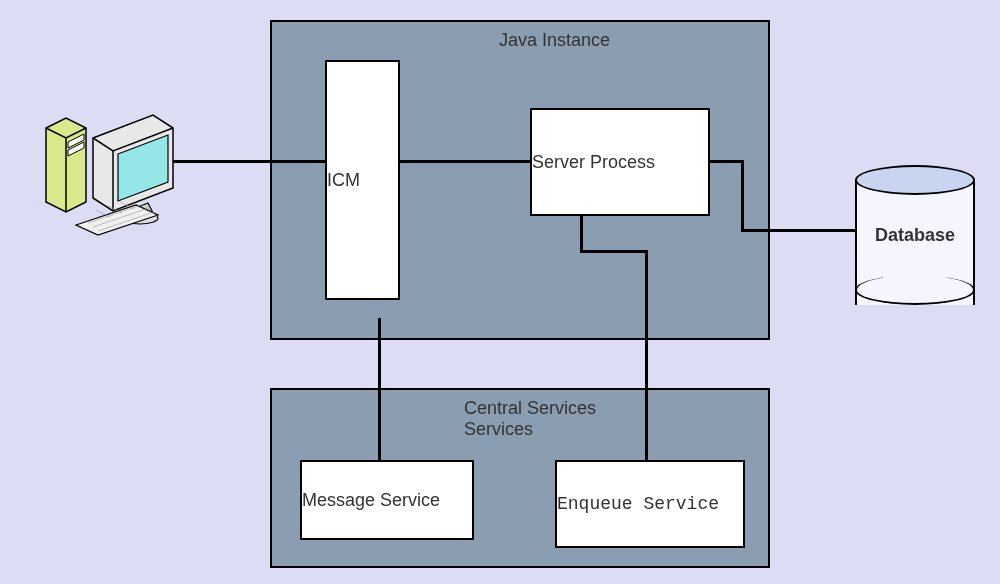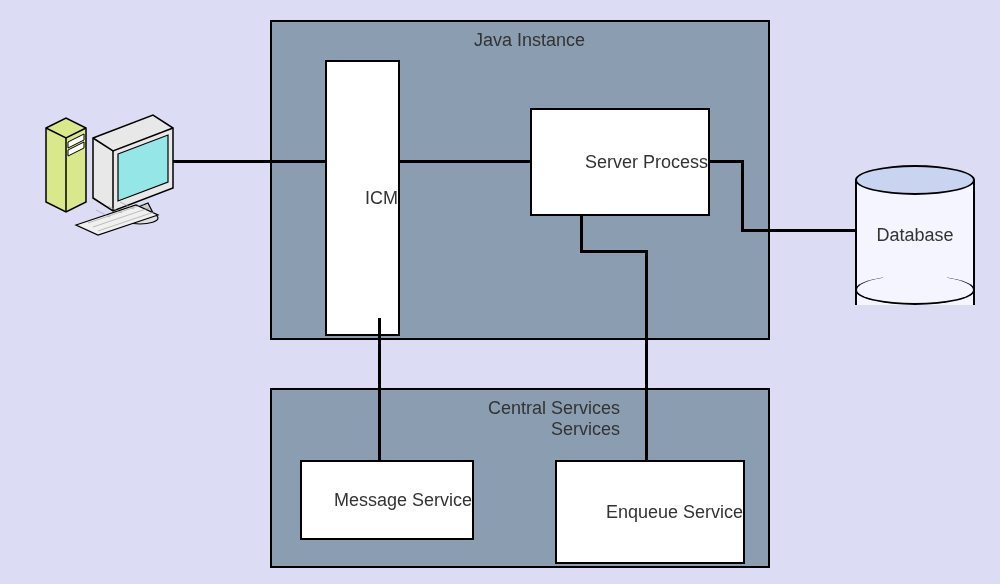--- a/index.html
+++ b/index.html
@@ -15,36 +15,38 @@
       position: absolute;
       background: #8a9db1;
       border: 2px solid #000;
     }
     .white-box {
       position: absolute;
       background: #fff;
       border: 2px solid #000;
       display: flex;
       align-items: center;
-      justify-content: flex-end;
+      justify-content: flex-start;
       font-size: 18px;
       color: #333;
     }
     .label {
       position: absolute;
       font-size: 18px;
       color: #333;
-      text-align: right;
+      text-align: left;
+      margin-left: 44px;
     }
     .line {
       position: absolute;
       background: #000;
     }
     .database {
       position: absolute;
+      font-weight: bold;
     }
     .db-cylinder {
       width: 120px;
       height: 140px;
       position: relative;
     }
     .db-top {
       width: 120px;
       height: 30px;
       border-radius: 50%;
@@ -88,33 +90,33 @@
   </style>
 </head>
 <body>
 
 <div class="container-box" style="left: 270px; top: 20px; width: 500px; height: 320px;"></div>
 <div class="label" style="left: 455px; top: 30px; width: 130px;">Java Instance</div>
 
 <div class="container-box" style="left: 270px; top: 388px; width: 500px; height: 180px;"></div>
 <div class="label" style="left: 420px; top: 398px; width: 200px;">Central Services Services</div>
 
-<div class="white-box" style="left: 325px; top: 60px; width: 75px; height: 276px;">
+<div class="white-box" style="left: 325px; top: 60px; width: 75px; height: 240px;">
   <span>ICM</span>
 </div>
 
 <div class="white-box" style="left: 530px; top: 108px; width: 180px; height: 108px;">
   <span>Server Process</span>
 </div>
 
 <div class="white-box" style="left: 300px; top: 460px; width: 174px; height: 80px;">
   <span>Message Service</span>
 </div>
 
-<div class="white-box" style="left: 555px; top: 460px; width: 190px; height: 104px;">
+<div class="white-box" style="left: 555px; top: 460px; width: 190px; height: 88px; font-family: Liberation Mono, monospace;">
   <span>Enqueue Service</span>
 </div>
 
 <div class="database" style="left: 855px; top: 165px;">
   <div class="db-cylinder">
     <div class="db-top"></div>
     <div class="db-body"></div>
     <div class="db-bottom"></div>
     <div class="db-label">Database</div>
   </div>

